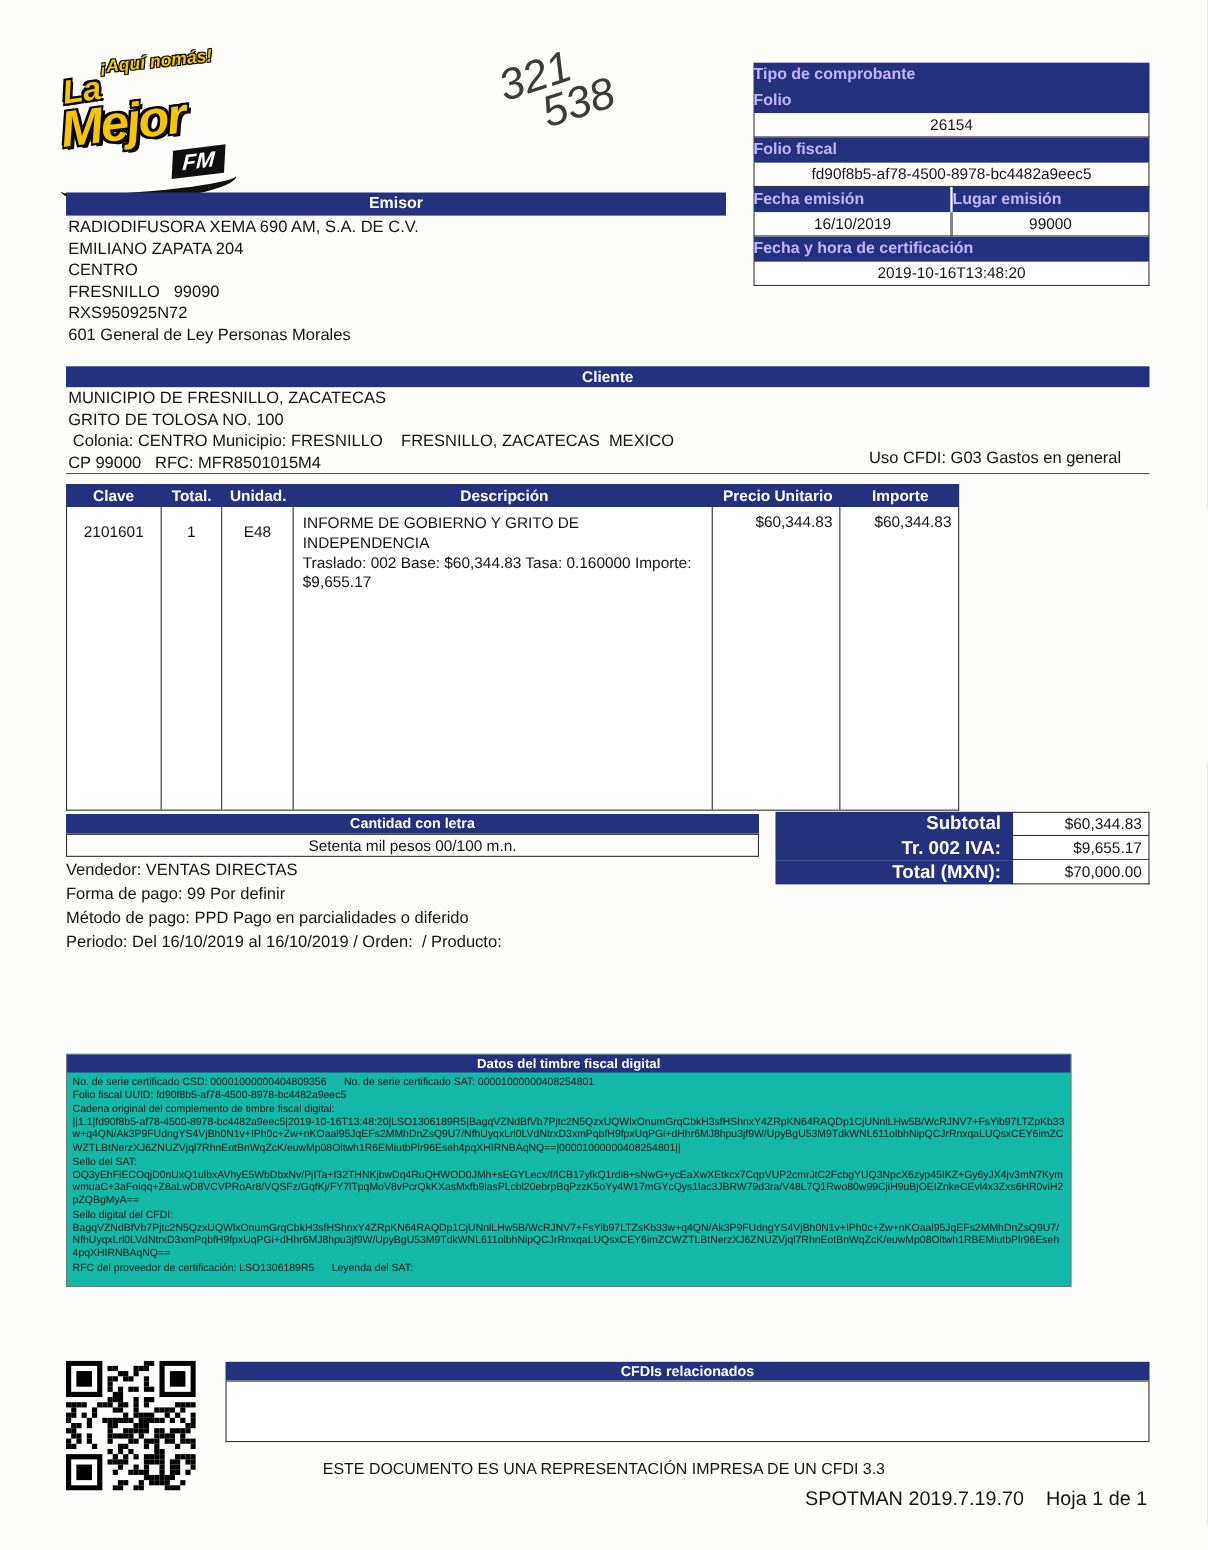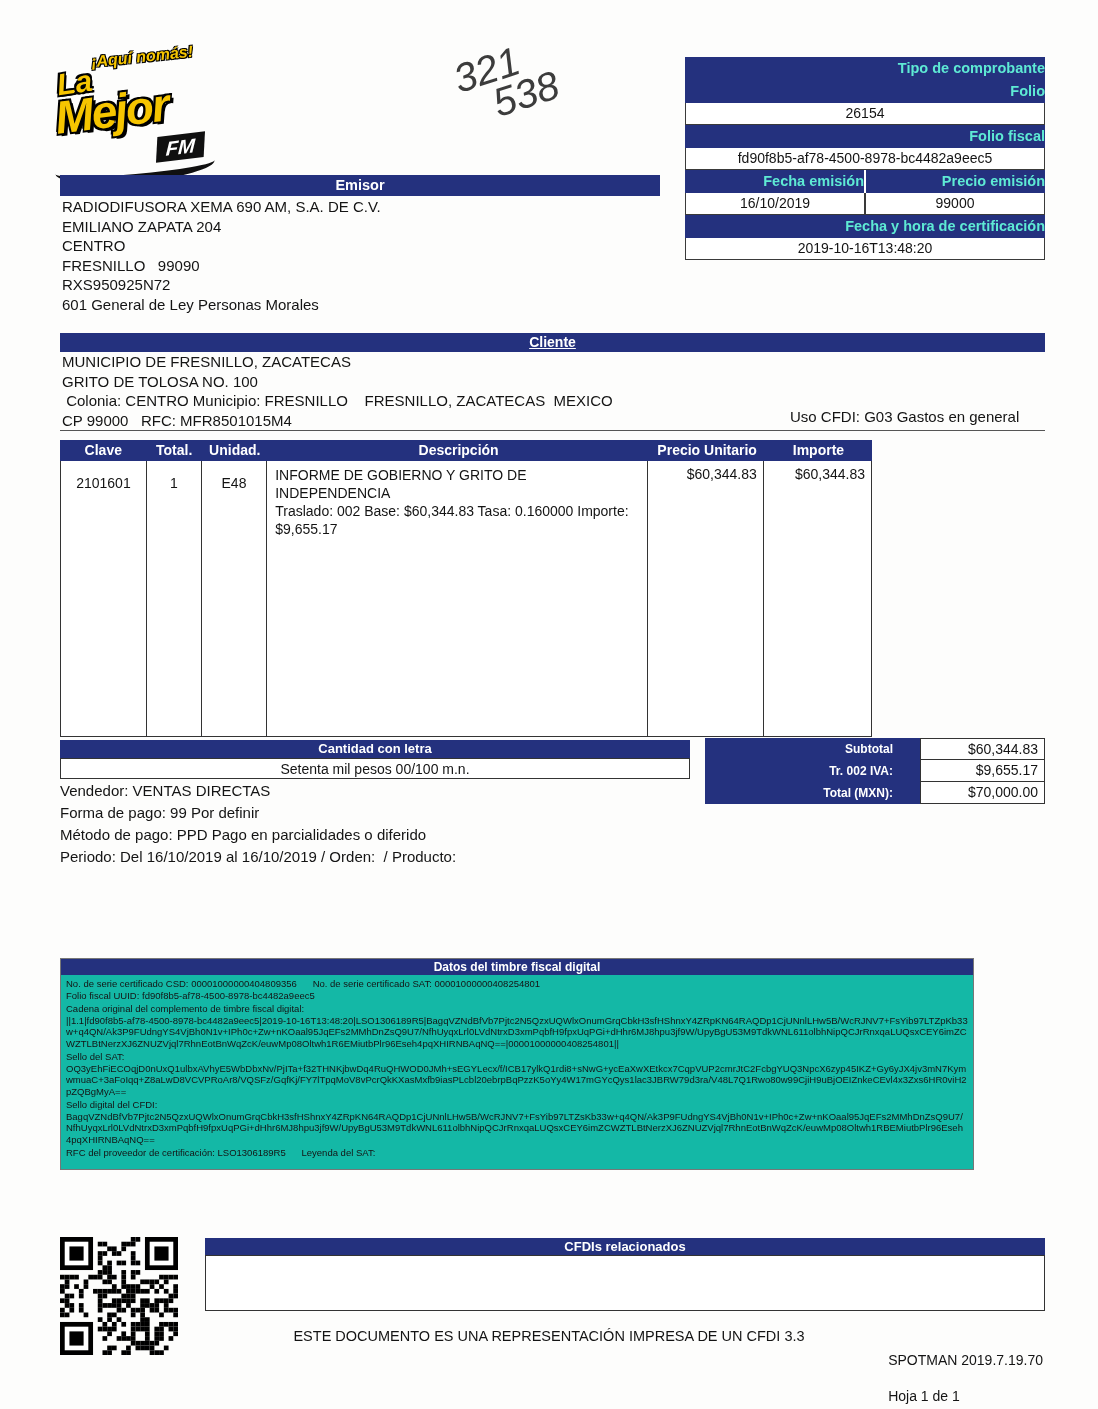--- a/index.html
+++ b/index.html
@@ -23,33 +23,33 @@
       font-size:20px; line-height:26px; padding:0 9px; transform:skew(-10deg) rotate(-7deg); }
   .logo-swoosh { position:absolute; top:106px; left:0; width:160px; height:30px; border-bottom:8px solid #101010;
       border-radius:50%; transform:rotate(-5deg); }
 
   
   .handwritten { position:absolute; left:458px; top:42px; transform:rotate(-18deg); color:#3c3c3c; font-style:italic; font-size:40px; }
   .hw2 { margin-left:30px; margin-top:-10px; }
 
   
   .voucher { position:absolute; left:685px; top:57px; width:360px; }
-  .vbar { background:var(--blue); color:#5eead4; font-weight:bold; font-size:14.5px; text-align:right; height:23px; line-height:23px; }
+  .vbar { background:var(--blue); color:#c4b5fd; font-weight:bold; font-size:14.5px; text-align:left; height:23px; line-height:23px; }
   .vval { height:22px; line-height:21px; text-align:center; font-size:14px; border:1px solid #3a3a3a; border-top:none; background:#fff; }
   .vrow { display:flex; }
   .vrow > div { flex:1; }
   .vrow .vbar + .vbar { border-left:2px solid #fff; }
   .vrow .vval + .vval { border-left:1px solid #3a3a3a; }
 
   
   .emisor-bar { position:absolute; left:60px; top:175px; width:600px; height:21px; line-height:21px; font-size:14.5px; }
   .emisor-lines { position:absolute; left:62px; top:197px; font-size:15px; line-height:19.5px; }
 
   
-  .cliente-bar { position:absolute; left:60px; top:333px; width:985px; height:19px; line-height:19px; font-size:14px;text-decoration:underline; }
+  .cliente-bar { position:absolute; left:60px; top:333px; width:985px; height:19px; line-height:19px; font-size:14px; }
   .cliente-lines { position:absolute; left:62px; top:352px; font-size:15px; line-height:19.5px; }
   .uso-cfdi { position:absolute; left:790px; top:408px; width:255px; font-size:15px; }
   .cliente-underline { position:absolute; left:60px; top:430px; width:985px; border-top:1px solid #555; }
 
   
   .items { position:absolute; left:60px; top:440px; width:812px; }
   .items-header { display:flex; height:21px; line-height:21px; font-size:14px; }
   .items-body { display:flex; height:276px; border:1px solid #333; border-top:none; background:#fff; }
   .w-clave{width:105px;} .w-cant{width:67px;} .w-unidad{width:80px;} .w-desc{width:463px;} .w-precio{width:140px;} .w-importe{width:130px;}
   .items-body > div { border-right:1px solid #333; }
@@ -59,22 +59,22 @@
   .cell-num { text-align:right; padding:5px 6px 0 0; font-size:14px; }
 
   
   .cantidad { position:absolute; left:60px; top:740px; width:630px; }
   .cantidad .bar { height:18px; line-height:18px; font-size:13px; }
   .cantidad-value { border:1px solid #333; height:21px; line-height:20px; text-align:center; font-size:14px; background:#fff; }
 
   
   .totales { position:absolute; left:705px; top:738px; width:340px; }
   .tot-row { display:flex; height:22px; }
-  .tot-label { flex:1; background:var(--blue); color:#fff; font-weight:bold; font-size:12px; text-align:right;
-      padding-right:27px; line-height:22px; }
+  .tot-label { flex:1; background:var(--blue); color:#fff; font-weight:bold; font-size:17px; text-align:right;
+      padding-right:10px; line-height:22px; }
   .tot-value { width:125px; border:1px solid #333; border-top:none; background:#fff; text-align:right; padding-right:6px;
       font-size:14px; line-height:20px; }
   .tot-row:first-child .tot-value { border-top:1px solid #333; }
 
   
   .payment { position:absolute; left:60px; top:780px; font-size:15px; line-height:22px; }
 
   
   .timbre { position:absolute; left:60px; top:958px; width:914px; border:1px solid #777; background:#14b8a6; }
   .timbre .bar { height:16px; line-height:16px; font-size:12px; }
@@ -85,21 +85,21 @@
   
   .qr { position:absolute; left:60px; top:1237px; width:118px; height:118px; }
 
   
   .relacionados { position:absolute; left:205px; top:1238px; width:840px; }
   .relacionados .bar { height:17px; line-height:17px; font-size:13px; }
   .relacionados-box { border:1px solid #333; height:56px; background:#fff; }
 
   
   .footer-legend { position:absolute; left:0; width:100%; top:1328px; text-align:center; font-size:14.5px; }
-  .footer-right { position:absolute; right:55px; top:1352px; font-size:14px; display:flex; gap:20px;flex-direction:column; }
+  .footer-right { position:absolute; right:55px; top:1352px; font-size:18px; display:flex; gap:20px; }
 </style>
 </head>
 <body>
 
 <div class="page">
 
   <div class="logo">
     <div class="logo-tagline">¡Aquí nomás!</div>
     <div class="logo-la">La</div>
     <div class="logo-mejor">Mejor</div>
@@ -113,21 +113,21 @@
   </div>
 
   <div class="voucher">
     <div class="vbar">Tipo de comprobante</div>
     <div class="vbar">Folio</div>
     <div class="vval">26154</div>
     <div class="vbar">Folio fiscal</div>
     <div class="vval">fd90f8b5-af78-4500-8978-bc4482a9eec5</div>
     <div class="vrow">
       <div class="vbar">Fecha emisión</div>
-      <div class="vbar">Precio emisión</div>
+      <div class="vbar">Lugar emisión</div>
     </div>
     <div class="vrow">
       <div class="vval">16/10/2019</div>
       <div class="vval">99000</div>
     </div>
     <div class="vbar">Fecha y hora de certificación</div>
     <div class="vval">2019-10-16T13:48:20</div>
   </div>
 
   <div class="bar emisor-bar">Emisor</div>

